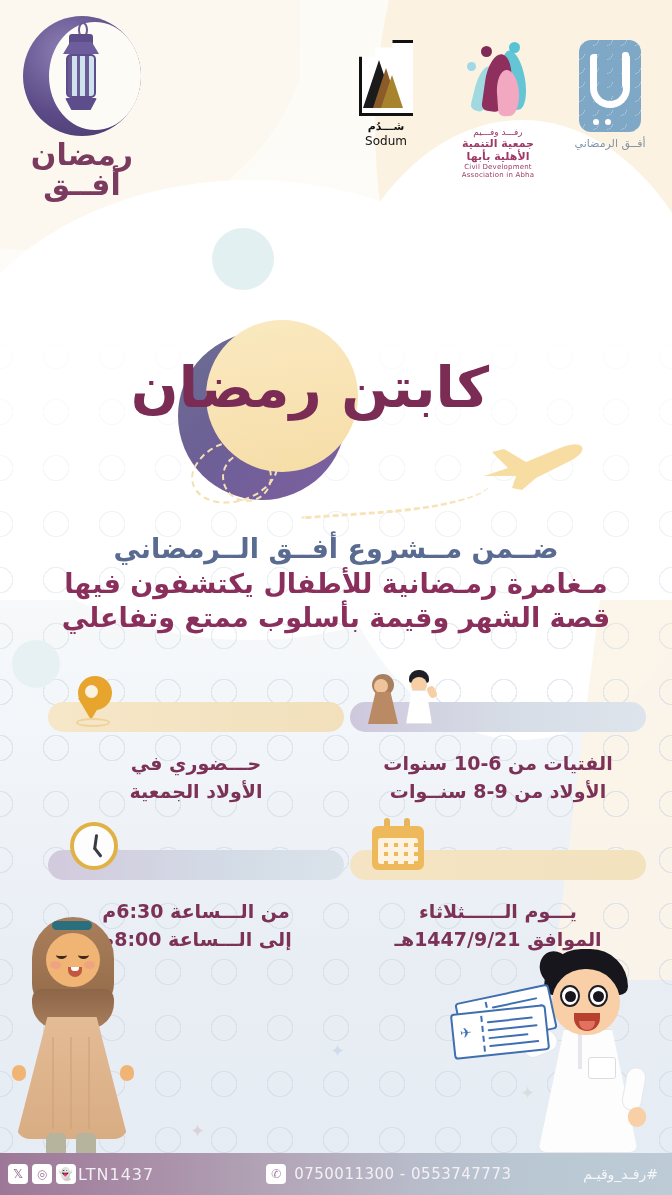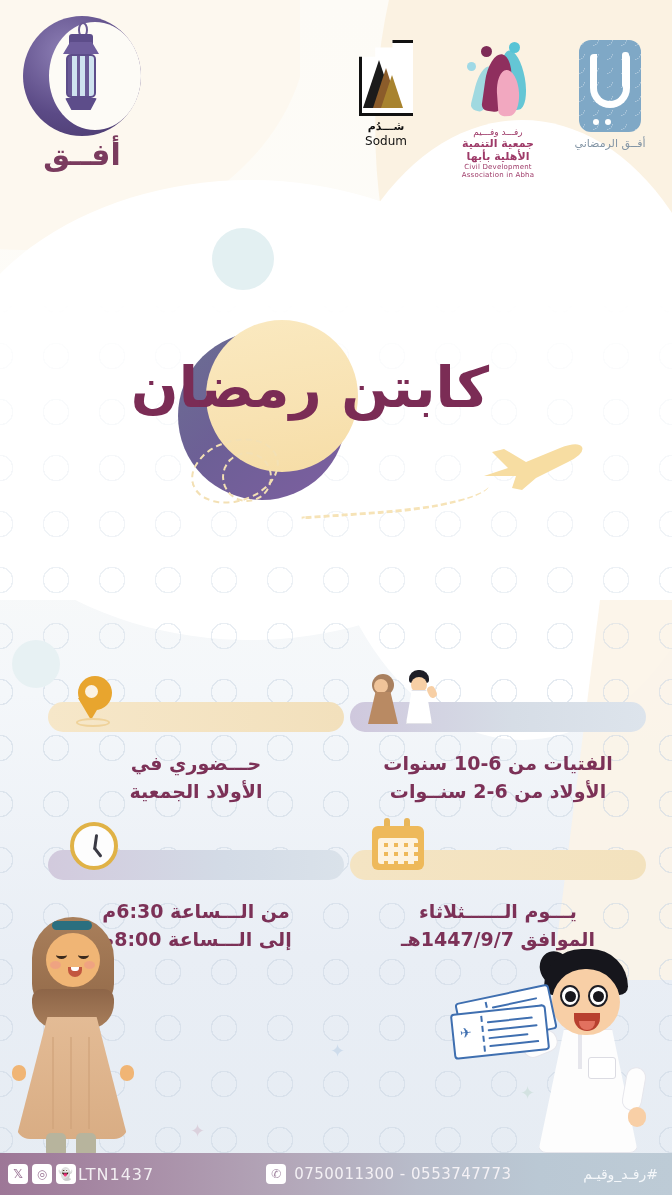--- a/index.html
+++ b/index.html
@@ -284,20 +284,21 @@
         <div class="crescent"></div>
         <div class="lantern">
           <div class="hook"></div>
             <div class="cap"></div>
             <div class="top"></div>
           <div class="body"></div>
             <div class="base"></div>
         </div>
       </div>
       <div class="ramadan-word">
+        <div class="l1">رمضان</div>
         <div class="l2">أفــق</div>
       </div>
     </div>
 
     <div class="partner-logos">
 
       <div class="logo-col">
         <div class="sodum-mark">
           <div class="frame"></div>
             <div class="mtn1"></div>
@@ -343,20 +344,25 @@
     <div class="moon-cream"></div>
     <div class="orbit"></div>
     <div class="orbit2"></div>
     <div class="trail"></div>
     <svg class="plane" viewBox="0 0 120 60">
       <path d="M10 44 L34 36 L18 20 L30 17 L52 30 L86 16 Q104 9 108 15 Q111 22 94 30 L62 46 L48 58 L38 56 L42 44 Z" fill="#f7dda2"></path>
     </svg>
     <div class="hero-title">كابتن رمضان</div>
   </div>
 
+  <div class="desc">
+    <div class="line l1">ضــمن مــشروع أفــق الــرمضاني</div>
+    <div class="line l2">مـغامرة رمـضانية للأطفال يكتشفون فيها</div>
+    <div class="line l3">قصة الشهر وقيمة بأسلوب ممتع وتفاعلي</div>
+  </div>
 
   <div class="info">
 
     <div class="cell" style="top:20px;left:48px;">
       <div class="pill cream">
         <div class="pin">
           <div class="head"></div>
             <div class="tip"></div>
             <div class="hole"></div>
             <div class="shadow"></div>
@@ -379,21 +385,21 @@
           <div class="kid-b">
               <div class="hair"></div>
               <div class="head"></div>
               <div class="thobe"></div>
               <div class="arm"></div>
             </div>
         </div>
       </div>
       <div class="txt">
         <span class="l">الفتيات من 6-10 سنوات</span>
-        <span class="l">الأولاد  من 6-2 سنــوات</span>
+        <span class="l">الأولاد  من 9-8 سنــوات</span>
       </div>
     </div>
 
     <div class="cell" style="top:168px;left:48px;">
       <div class="pill lav2">
         <div class="clock"></div>
       </div>
       <div class="txt">
         <span class="l">من الـــساعة 6:30م</span>
         <span class="l">إلى الـــساعة 8:00م</span>
@@ -404,21 +410,21 @@
       <div class="pill cream2">
         <div class="cal">
           <div class="ring1"></div>
             <div class="ring2"></div>
             <div class="body"></div>
             <div class="sheet"></div>
         </div>
       </div>
       <div class="txt">
         <span class="l">يـــوم الــــــثلاثاء</span>
-        <span class="l">الموافق 1447/9/7هـ</span>
+        <span class="l">الموافق 1447/9/21هـ</span>
       </div>
     </div>
 
   </div>
 
   <div class="girl">
     <div class="hijab"></div>
       <div class="band"></div>
       <div class="face"></div>
     <div class="eye l"></div>

